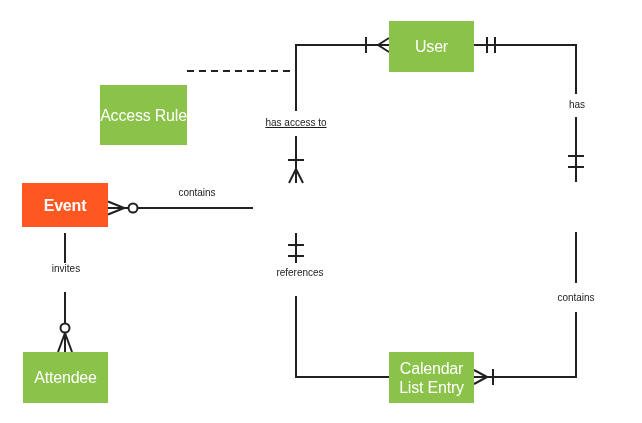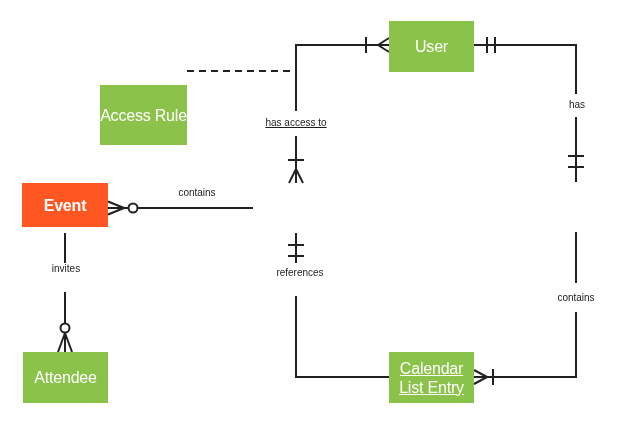--- a/index.html
+++ b/index.html
@@ -132,21 +132,21 @@
   <div class="entity orange" style="left:22px; top:183px; width:86px; height:44px;">
     <span>Event</span>
   </div>
 
 
 
   <div class="entity green" style="left:23px; top:352px; width:85px; height:51px;">
     <span>Attendee</span>
   </div>
 
-  <div class="entity green" style="left:389px; top:352px; width:85px; height:51px;text-decoration:underline;">
+  <div class="entity green" style="left:389px; top:352px; width:85px; height:51px;">
     <span>Calendar List Entry</span>
   </div>
 
   <div class="rel-label" style="left:197px; top:184px;">contains</div>
 
   <div class="rel-label" style="left:296px; top:114px;text-decoration:underline;">has access to</div>
 
   <div class="rel-label" style="left:577px; top:96px;">has</div>
 
   <div class="rel-label" style="left:300px; top:264px;">references</div>

